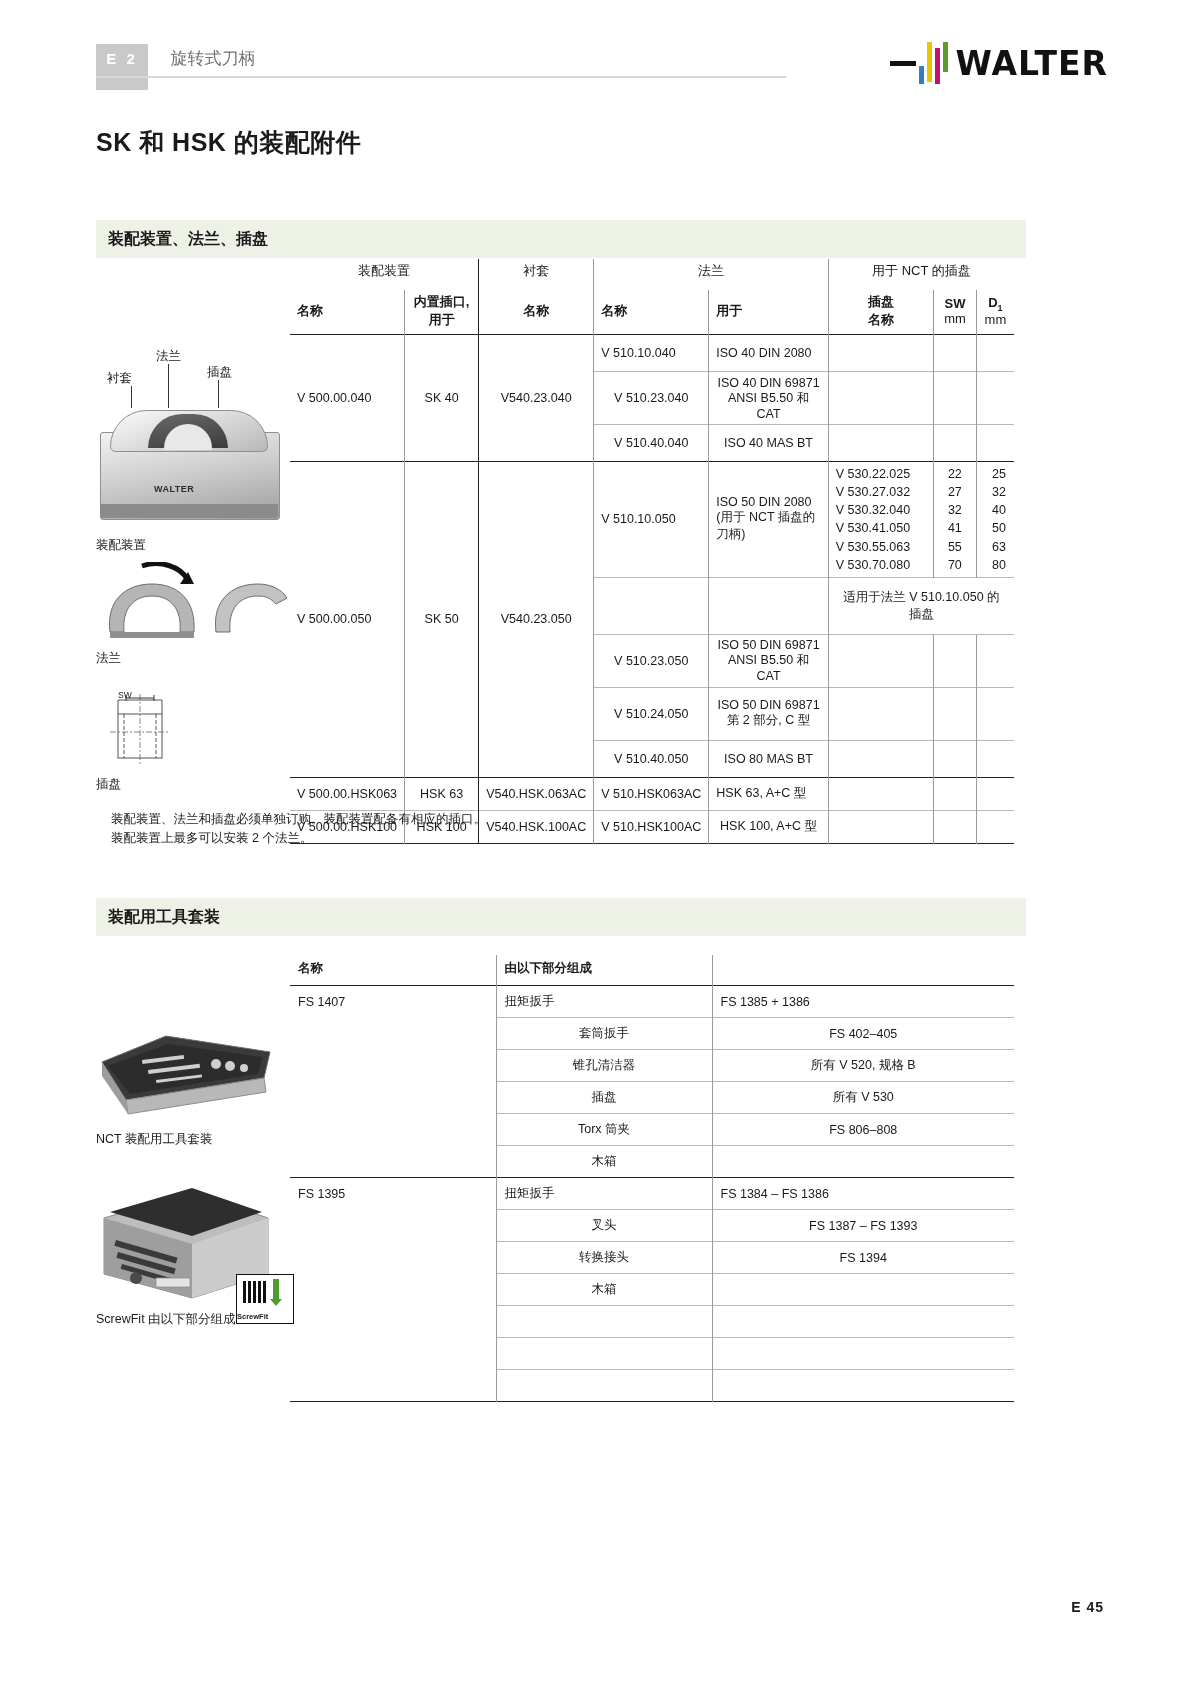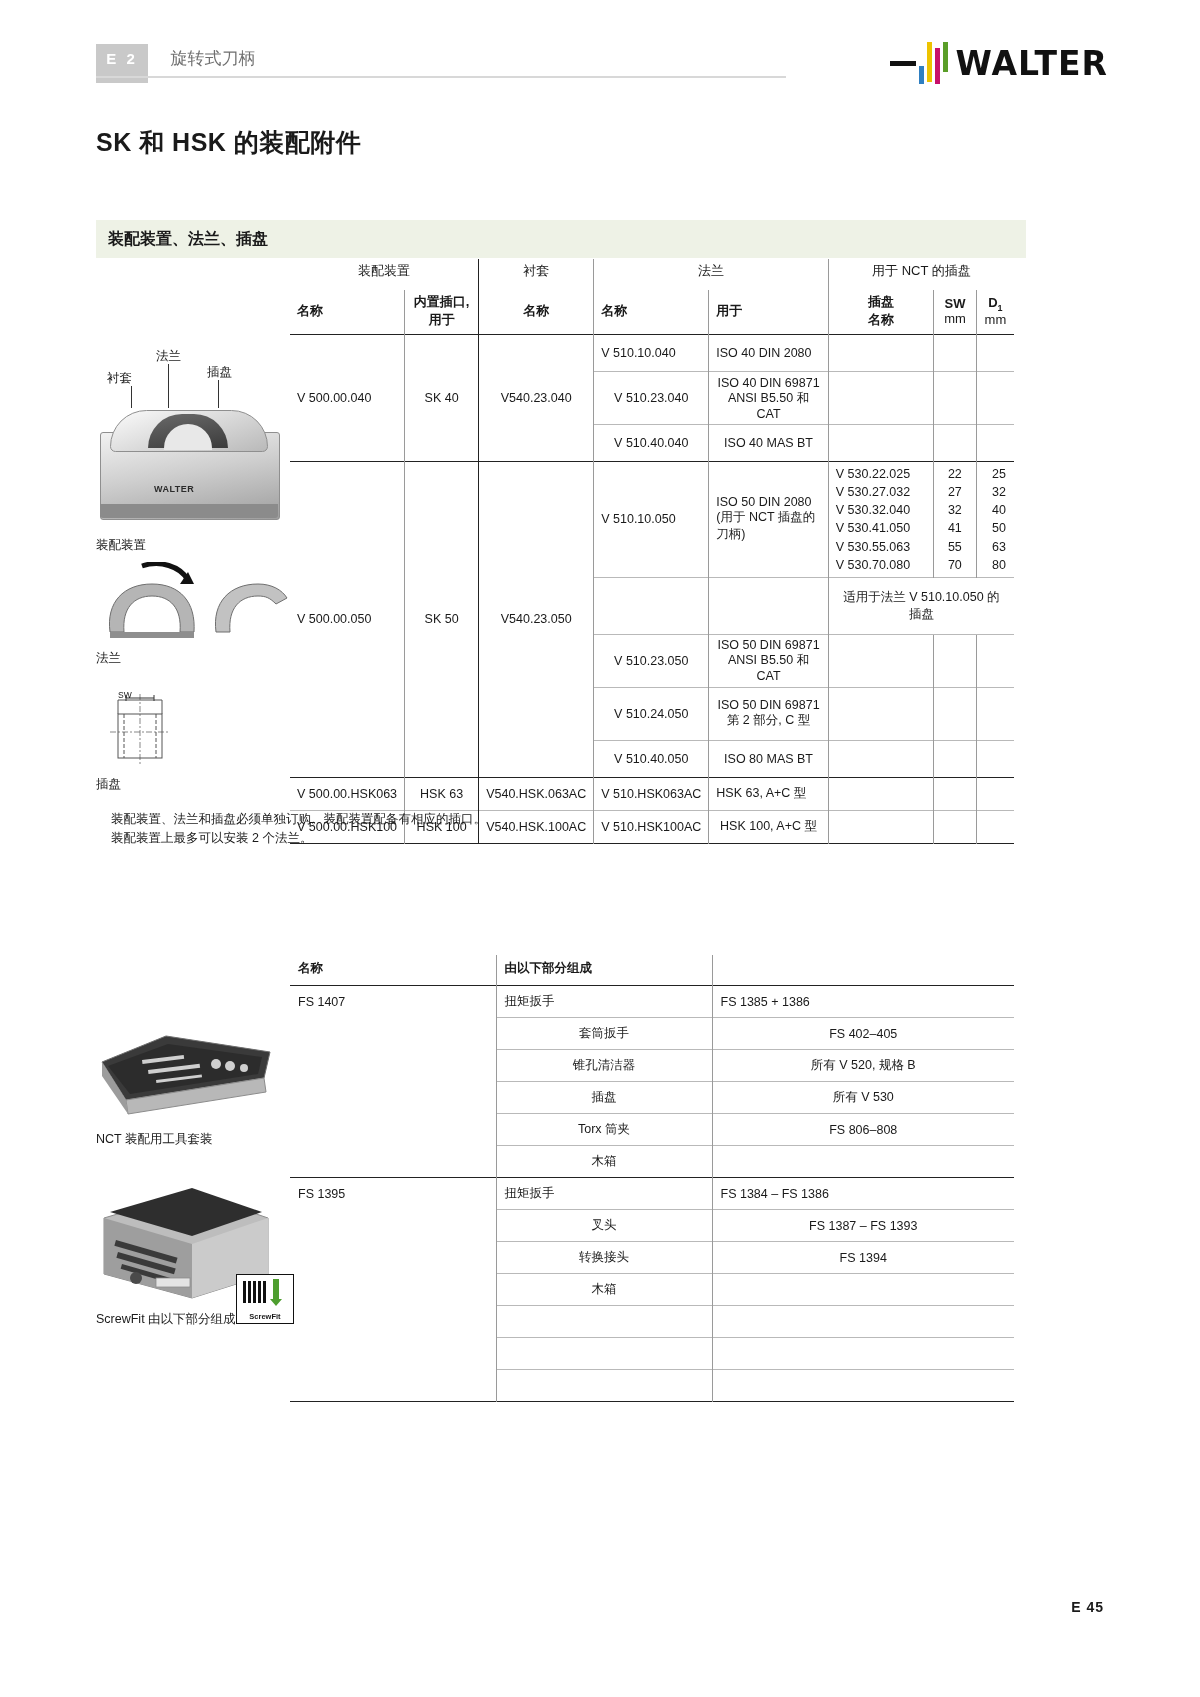--- a/index.html
+++ b/index.html
@@ -6,21 +6,21 @@
   body{
     width:1200px;height:1697px;background:#ffffff;
     font-family:"Liberation Sans","DejaVu Sans",sans-serif;
     color:#1a1a1a;-webkit-font-smoothing:antialiased;
   }
   .page{position:relative;width:1200px;height:1697px;overflow:hidden;}
 
   
   .hdr{position:absolute;left:96px;top:44px;width:1008px;height:40px;}
   .hdr-badge{
-    display:inline-block;vertical-align:top;width:52px;height:39px;
+    display:inline-block;vertical-align:top;width:52px;height:46px;
     background:#c9c9c9;color:#ffffff;font-size:15px;letter-spacing:3px;
     text-align:center;line-height:30px;font-weight:600;
   }
   .hdr-sub{
     display:inline-block;vertical-align:top;height:30px;line-height:30px;
     font-size:17px;color:#6f6f6f;padding-left:18px;font-weight:500;
   }
   .hdr-rule{position:absolute;left:96px;top:76px;width:690px;height:2px;background:#d8d8d8;}
 
   
@@ -72,21 +72,21 @@
 
   
   .foot{position:absolute;right:96px;bottom:82px;font-size:14px;font-weight:700;letter-spacing:1px;}
 
   
   .t2{position:absolute;left:290px;top:955px;width:724px;}
   .t2 td,.t2 th{padding:5px 8px;vertical-align:middle;font-weight:400;font-size:12.5px;}
   .t2 .sub{padding-bottom:8px !important;}
 
   .screwfit{position:absolute;width:56px;height:48px;border:1.5px solid #111;background:#fff;}
-  .sf-label{position:absolute;bottom:2px;left:0;width:100%;text-align:center;font-size:7.5px;font-weight:700;}
+  .sf-label{position:absolute;bottom:2px;left:0;width:100%;font-size:7.5px;font-weight:700;}
 </style>
 </head>
 <body>
 
 <div class="page">
 
   <div class="hdr">
     <span class="hdr-badge">E 2</span>
     <span class="hdr-sub">旋转式刀柄</span>
   </div>
@@ -318,20 +318,23 @@
       <td class="hlb" colspan="8" style="padding:0;height:0;"></td>
     </tr>
   </tbody>
     </table>
 
   <div class="notes">
     <div>装配装置、法兰和插盘必须单独订购。装配装置配备有相应的插口。</div>
     <div>装配装置上最多可以安装 2 个法兰。</div>
   </div>
 
+  <div class="secbar" style="left:96px;top:898px;width:930px;">
+    <span>装配用工具套装</span>
+  </div>
 
   <div class="fig" style="left:96px;top:1022px;width:180px;height:100px;">
     <svg width="180" height="100" viewBox="0 0 180 100">
       <path d="M6 40 L70 14 L174 30 L168 56 L30 78 Z" fill="#3a3a3a" stroke="#6e6e6e" stroke-width="1"></path>
       <path d="M12 44 L72 22 L166 35 L162 52 L34 72 Z" fill="#2c2c2c"></path>
       <path d="M30 78 L168 56 L170 70 L32 92 Z" fill="#b8b8b8" stroke="#8c8c8c" stroke-width="1"></path>
       <path d="M6 40 L30 78 L32 92 L6 54 Z" fill="#9c9c9c"></path>
       <g fill="#cfcfcf">
         <rect x="46" y="38" width="42" height="4" transform="rotate(-7 46 38)"></rect>
         <rect x="52" y="48" width="52" height="4" transform="rotate(-7 52 48)"></rect>

